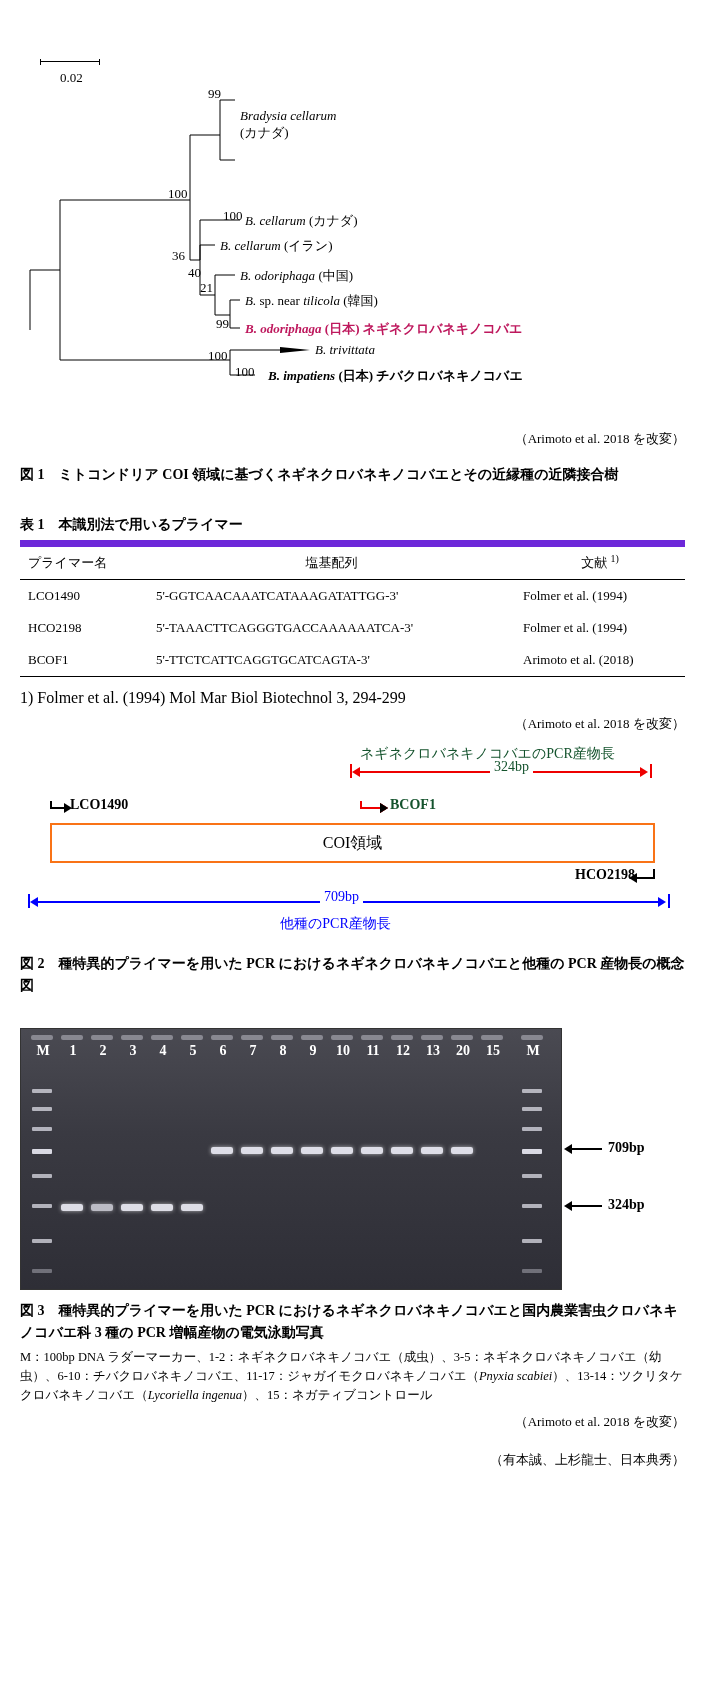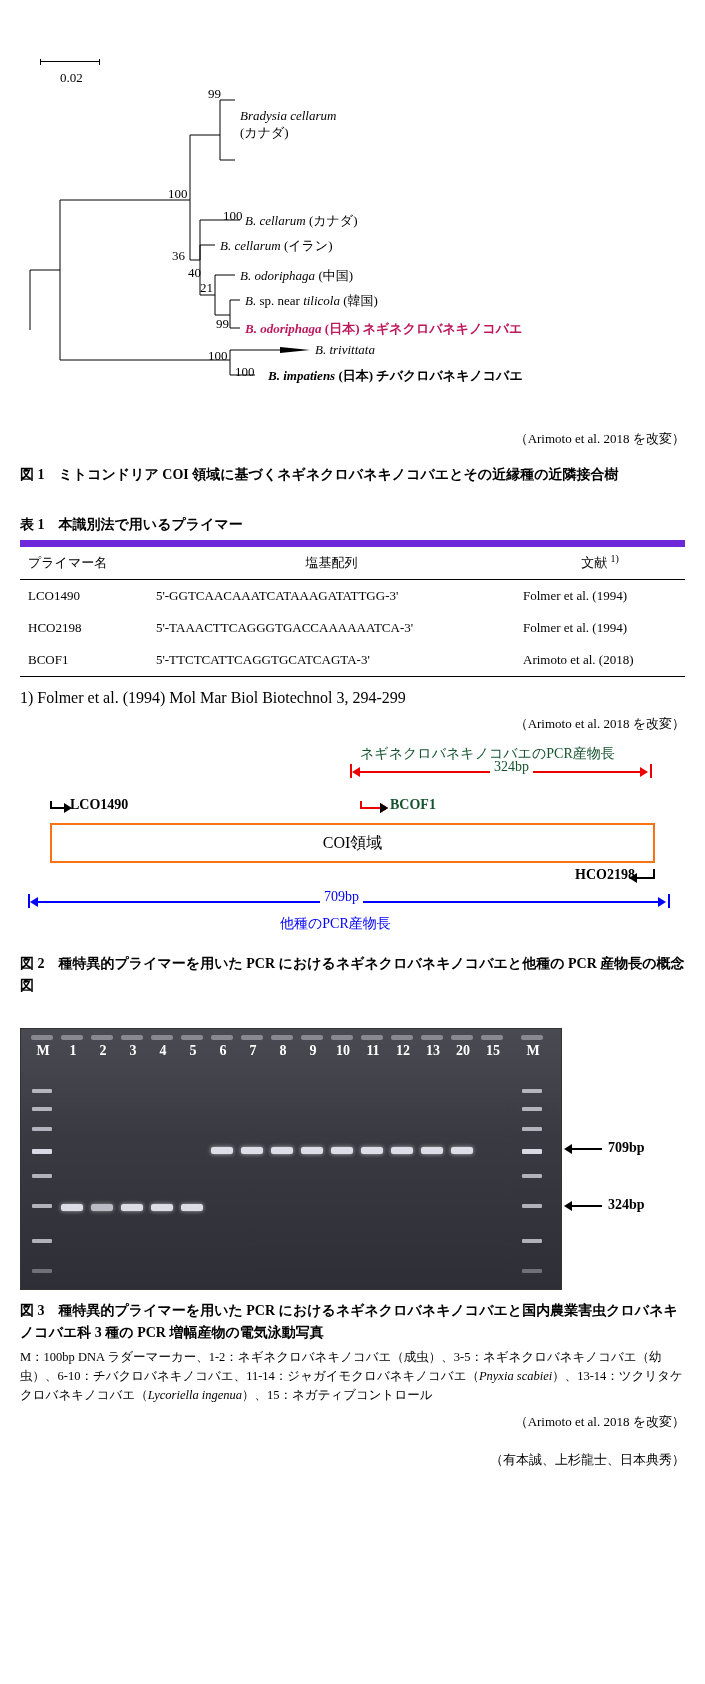--- a/index.html
+++ b/index.html
@@ -460,17 +460,17 @@
   </div>
 
   <div class="gel-side-arrow" style="top:120px;left:552px"></div>
   <div class="gel-side-label" style="top:112px;left:588px">709bp</div>
   <div class="gel-side-arrow" style="top:177px;left:552px"></div>
   <div class="gel-side-label" style="top:169px;left:588px">324bp</div>
 </div>
 
 <div class="fig-caption" style="margin-bottom:4px">図 3　種特異的プライマーを用いた PCR におけるネギネクロバネキノコバエと国内農業害虫クロバネキノコバエ科 3 種の PCR 増幅産物の電気泳動写真</div>
 <div class="fig3-desc">
-  <span>M：100bp DNA ラダーマーカー、1-2：ネギネクロバネキノコバエ（成虫）、3-5：ネギネクロバネキノコバエ（幼虫）、6-10：チバクロバネキノコバエ、11-14：ジャガイモクロバネキノコバエ（</span><span class="italic">Pnyxia scabiei</span><span>）、13-14：ツクリタケクロバネキノコバエ（</span><span class="italic">Lycoriella ingenua</span><span>）、15：ネガティブコントロール</span>
+  <span>M：100bp DNA ラダーマーカー、1-2：ネギネクロバネキノコバエ（成虫）、3-5：ネギネクロバネキノコバエ（幼虫）、6-10：チバクロバネキノコバエ、11-17：ジャガイモクロバネキノコバエ（</span><span class="italic">Pnyxia scabiei</span><span>）、13-14：ツクリタケクロバネキノコバエ（</span><span class="italic">Lycoriella ingenua</span><span>）、15：ネガティブコントロール</span>
 </div>
 <div class="attribution">（Arimoto et al. 2018 を改変）</div>
 
 <div class="authors">（有本誠、上杉龍士、日本典秀）</div>
 
 </body></html>

